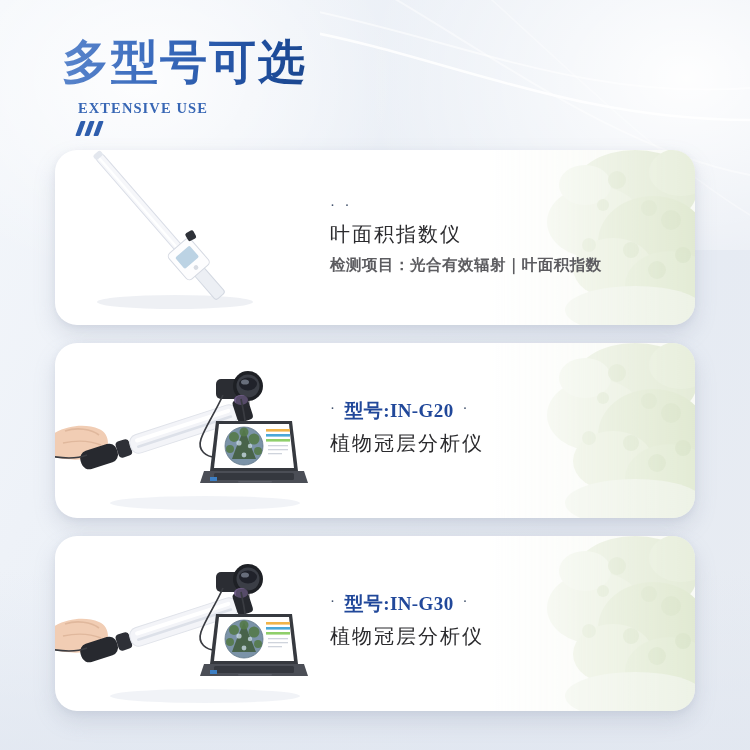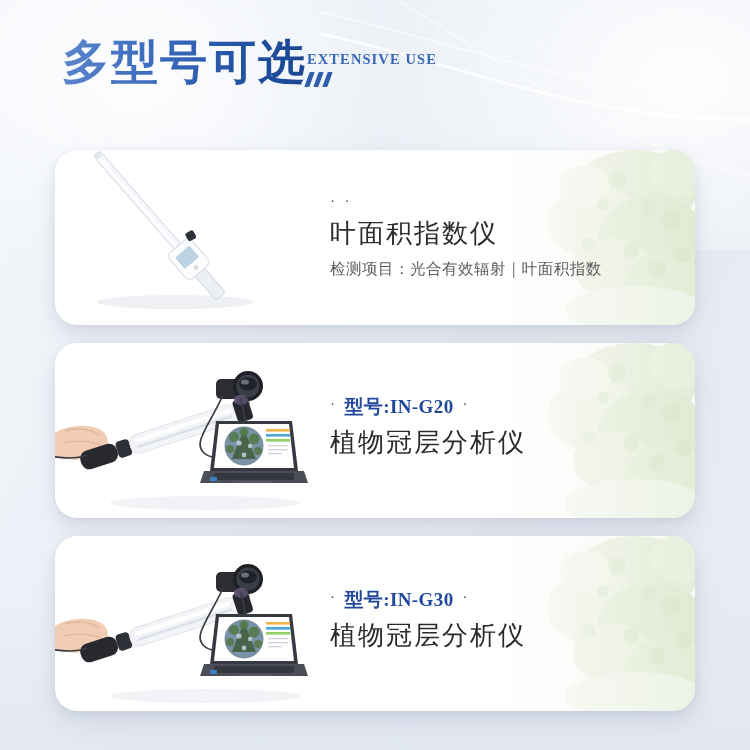--- a/index.html
+++ b/index.html
@@ -58,34 +58,36 @@
     background: linear-gradient(180deg, rgba(226,232,241,0) 0%, rgba(224,230,240,0.75) 100%);
     pointer-events: none;
   }
 
   
   .header {
     position: absolute;
     left: 62px; top: 38px;
     display: flex;
     align-items: flex-start;
+    flex-direction: column;
   }
   .title-main {
     font-family: "Liberation Serif", "DejaVu Serif", serif;
     font-size: 47px;
     font-weight: 700;
     letter-spacing: 2px;
     line-height: 1.05;
     background: linear-gradient(100deg, #5b86cc 0%, #3a6bbd 38%, #1f4e9e 78%, #1b478f 100%);
     -webkit-background-clip: text;
     background-clip: text;
     color: transparent;
     white-space: nowrap;
   }
   .title-side {
+    margin-left: 16px;
     padding-top: 13px;
   }
   .title-en {
     font-family: "Liberation Serif", "DejaVu Serif", serif;
     font-size: 14.5px;
     font-weight: 700;
     letter-spacing: 1.1px;
     color: #3867b5;
     white-space: nowrap;
   }
@@ -160,32 +162,33 @@
     margin-bottom: 7px;
   }
   .model-dot {
     font-size: 15px;
     line-height: 1;
     color: #44546e;
     font-weight: 400;
     transform: translateY(-2px);
   }
   .product-title {
-    font-size: 26px;
+    font-size: 20px;
     font-weight: 400;
     color: #2b2b2e;
     letter-spacing: 2px;
     line-height: 1.2;
     margin-bottom: 9px;
   }
   .product-desc {
     font-size: 15.5px;
     color: #5c5c60;
     letter-spacing: 0.5px;
     line-height: 1.3;
+    font-weight: bold;
   }
 </style>
 </head>
 <body>
 
 <div class="page">
   <div class="bg-glow-tl"></div>
   <div class="bg-glow-tr"></div>
 
   <svg class="bg-swoosh" viewBox="0 0 430 250" preserveAspectRatio="none">

